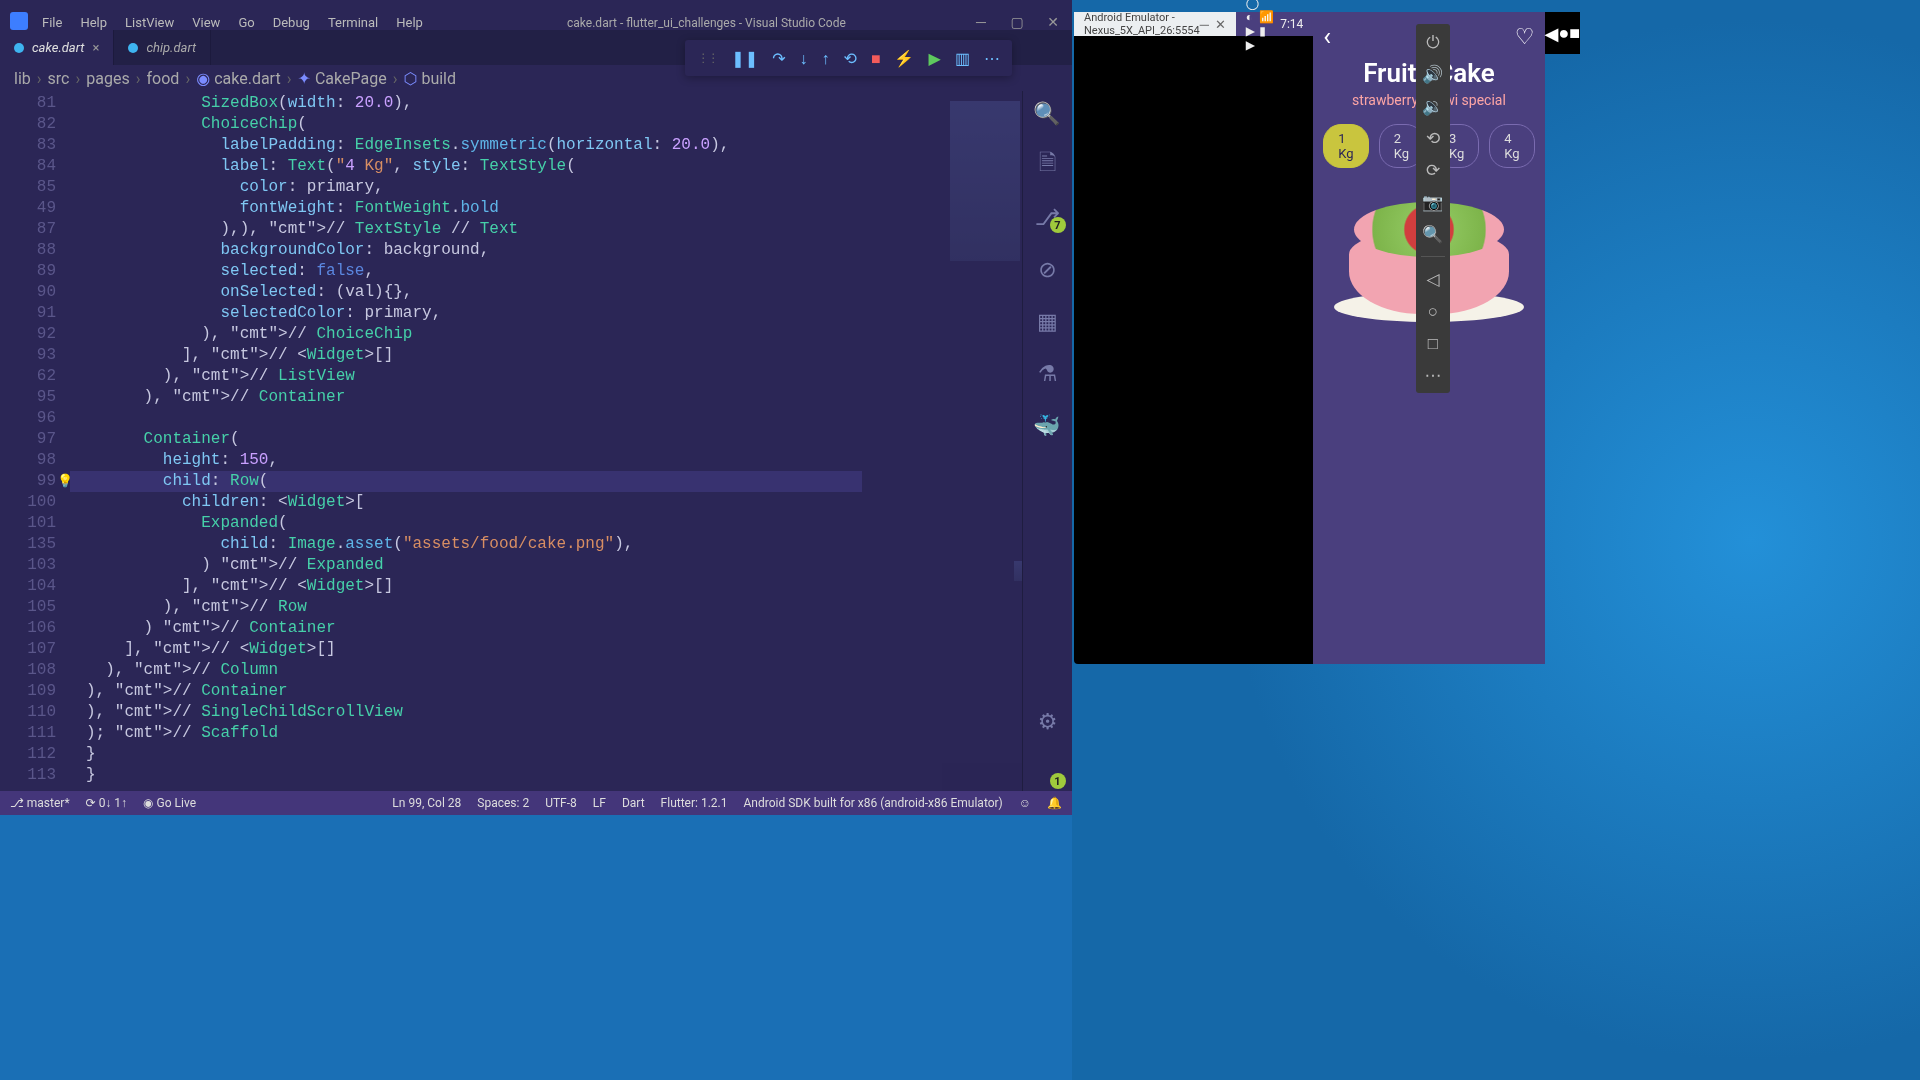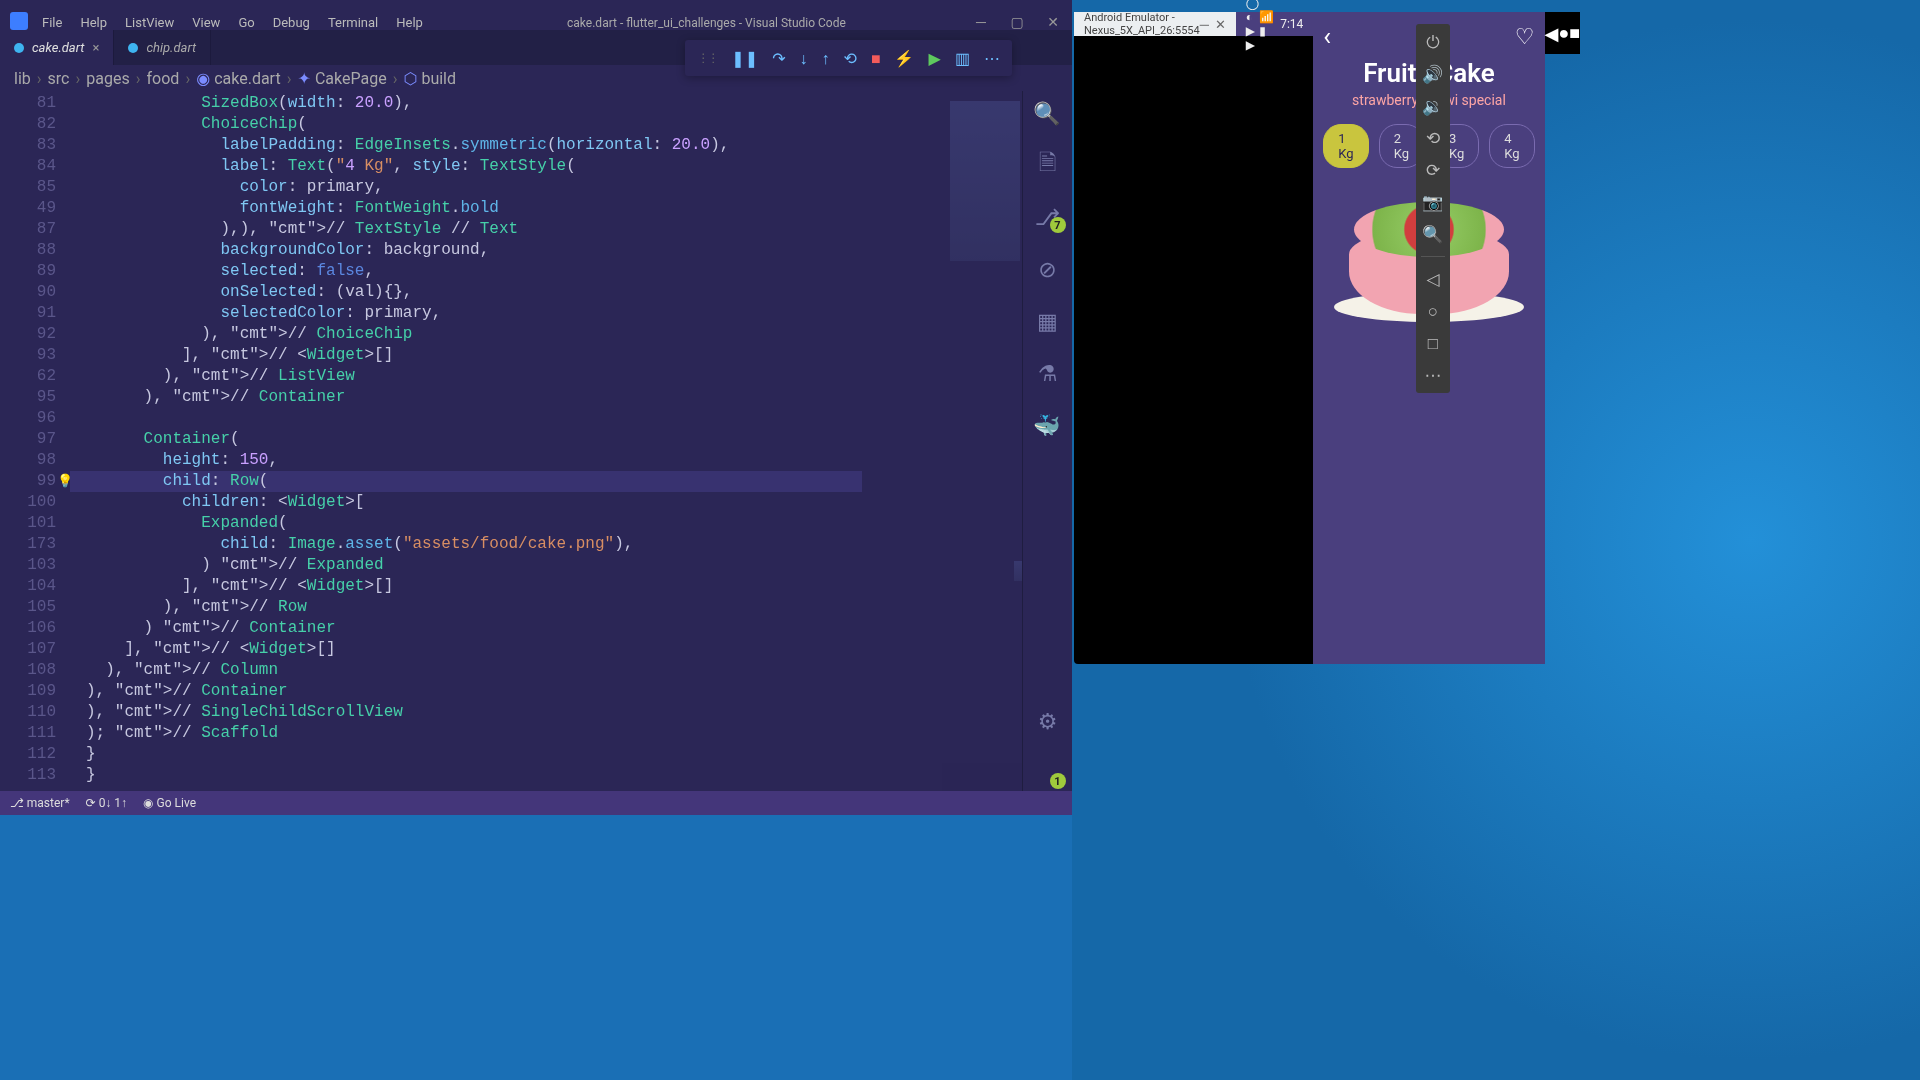--- a/index.html
+++ b/index.html
@@ -259,21 +259,21 @@
           <div class="ln">92</div>
           <div class="ln">93</div>
           <div class="ln">62</div>
           <div class="ln">95</div>
           <div class="ln">96</div>
           <div class="ln">97</div>
           <div class="ln">98</div>
           <div class="ln">99<span class="bulb">💡</span></div>
           <div class="ln">100</div>
           <div class="ln">101</div>
-          <div class="ln">173</div>
+          <div class="ln">135</div>
           <div class="ln">103</div>
           <div class="ln">104</div>
           <div class="ln">105</div>
           <div class="ln">106</div>
           <div class="ln">107</div>
           <div class="ln">108</div>
           <div class="ln">109</div>
           <div class="ln">110</div>
           <div class="ln">111</div>
           <div class="ln">112</div>
@@ -296,20 +296,31 @@
       <div style="flex:1"></div>
       <div class="ic">⚙</div>
       <div class="ic badge" data-badge="1" style="margin-bottom:6px"> </div>
     </div>
   </div>
 
   <div class="statusbar">
     <span>⎇ <span>master*</span></span>
     <span>⟳ <span>0↓ 1↑</span></span>
     <span>◉ <span>Go Live</span></span>
+    <div class="right">
+      <span>Ln 99, Col 28</span>
+      <span>Spaces: 2</span>
+      <span>UTF-8</span>
+      <span>LF</span>
+      <span>Dart</span>
+      <span>Flutter: 1.2.1</span>
+      <span>Android SDK built for x86 (android-x86 Emulator)</span>
+      <span>☺</span>
+      <span>🔔</span>
+    </div>
   </div>
 </div>
 
 <div class="desktop-right">
 
   <div class="emulator">
     <div class="emu-title">
       <span>Android Emulator - Nexus_5X_API_26:5554</span>
       <span class="wbtns">
         <span>─</span>

